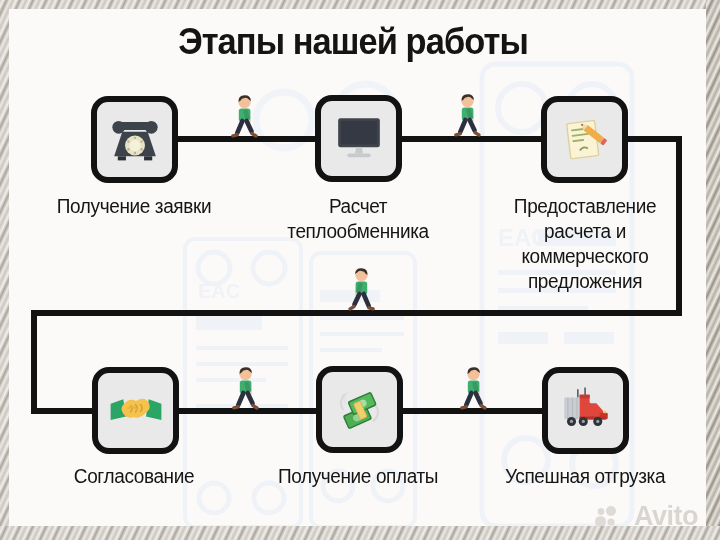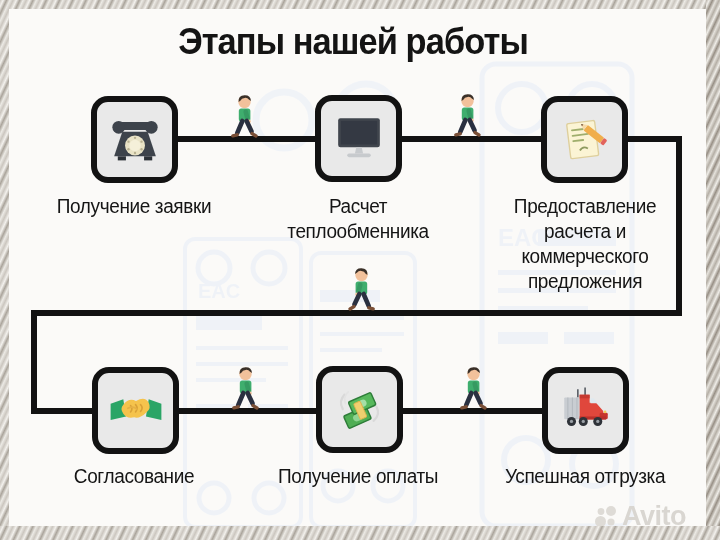--- a/index.html
+++ b/index.html
@@ -49,21 +49,21 @@
   .l4{left:29px;top:464px;} .l5{left:253px;top:464px;} .l6{left:480px;top:464px;}
 
   
   .walker{position:absolute;z-index:3;width:30px;height:46px;}
   .w1{left:229px;top:93px;} .w2{left:452px;top:92px;}
   .w3{left:347px;top:266px;transform:scaleX(-1);}
   .w4{left:230px;top:365px;} .w5{left:458px;top:365px;}
 
   
   .watermark{position:absolute;z-index:4;left:594px;top:501px;
-    display:flex;align-items:center;gap:4px;text-decoration:underline;}
+    display:flex;align-items:center;gap:16px;text-decoration:underline;}
   .wm-text{font-size:27px;font-weight:700;color:#d9d6d1;letter-spacing:-.5px;}
 </style>
 </head>
 <body>
 
 <div id="canvas">
 
   <div class="ghost" style="left:182px;top:236px">
     <svg width="122" height="294" viewBox="0 0 122 294">
       <rect x="3" y="3" width="116" height="288" rx="10" fill="none" stroke="currentColor" stroke-width="4"></rect>

